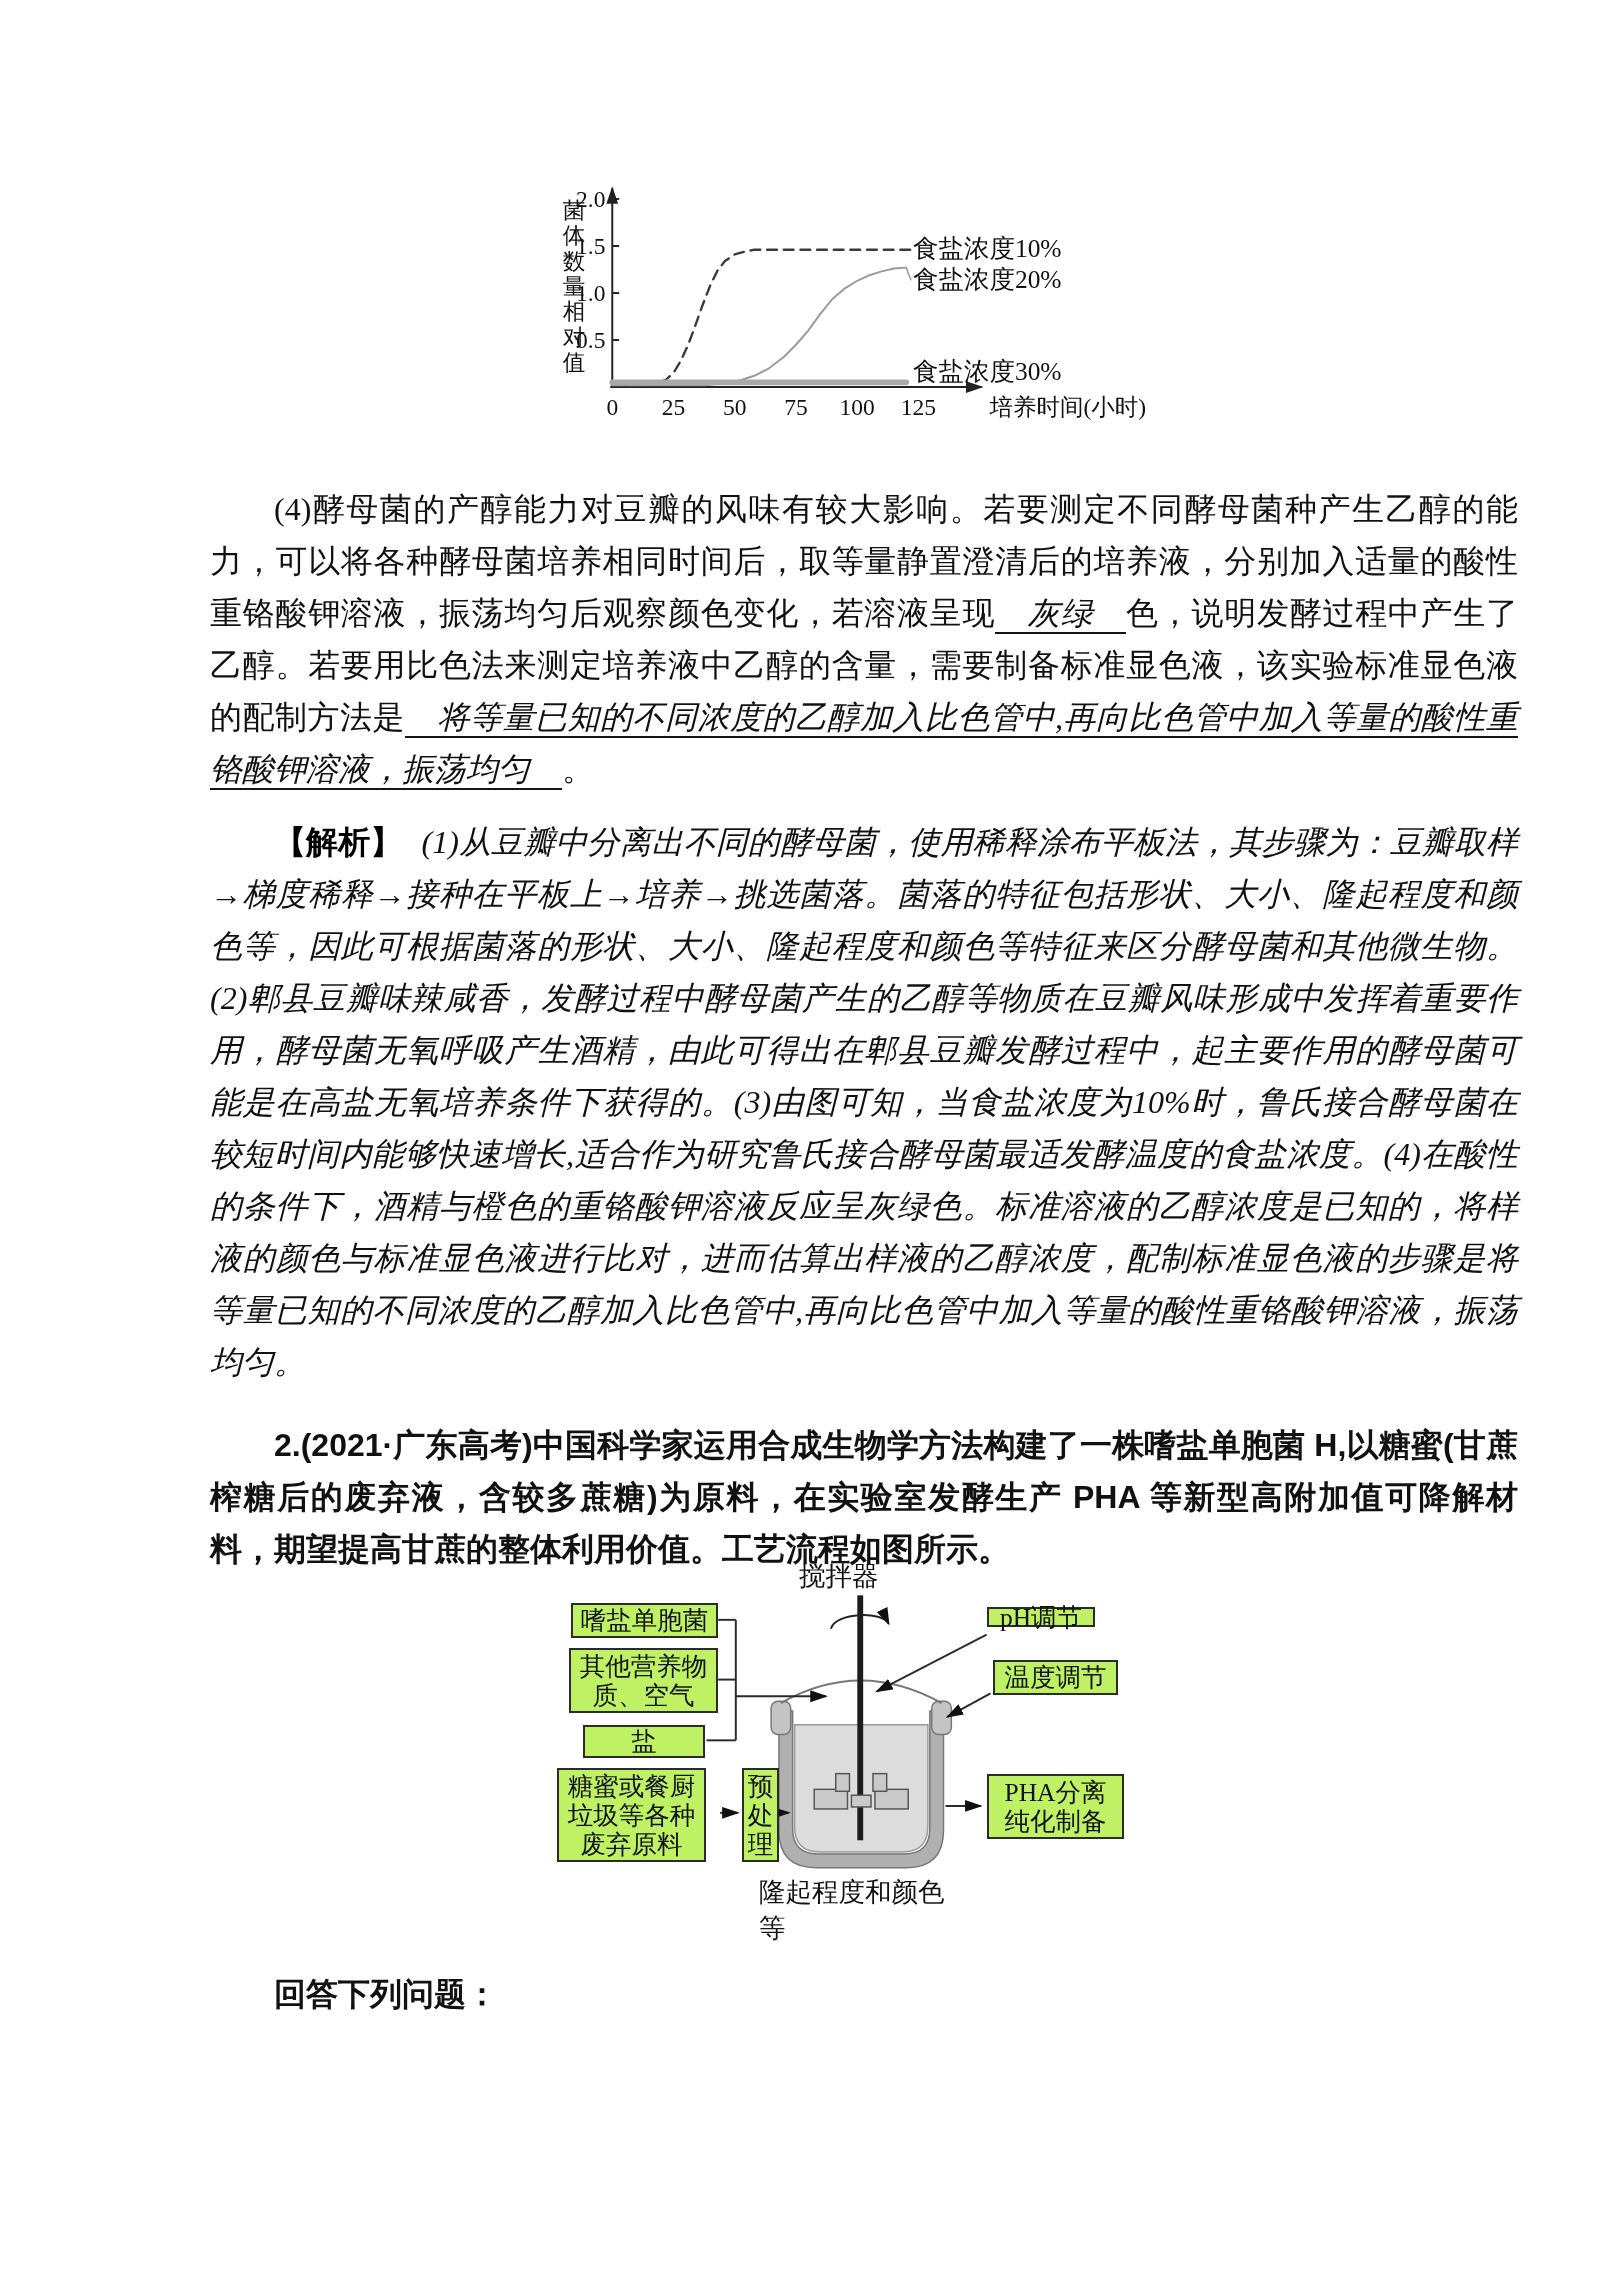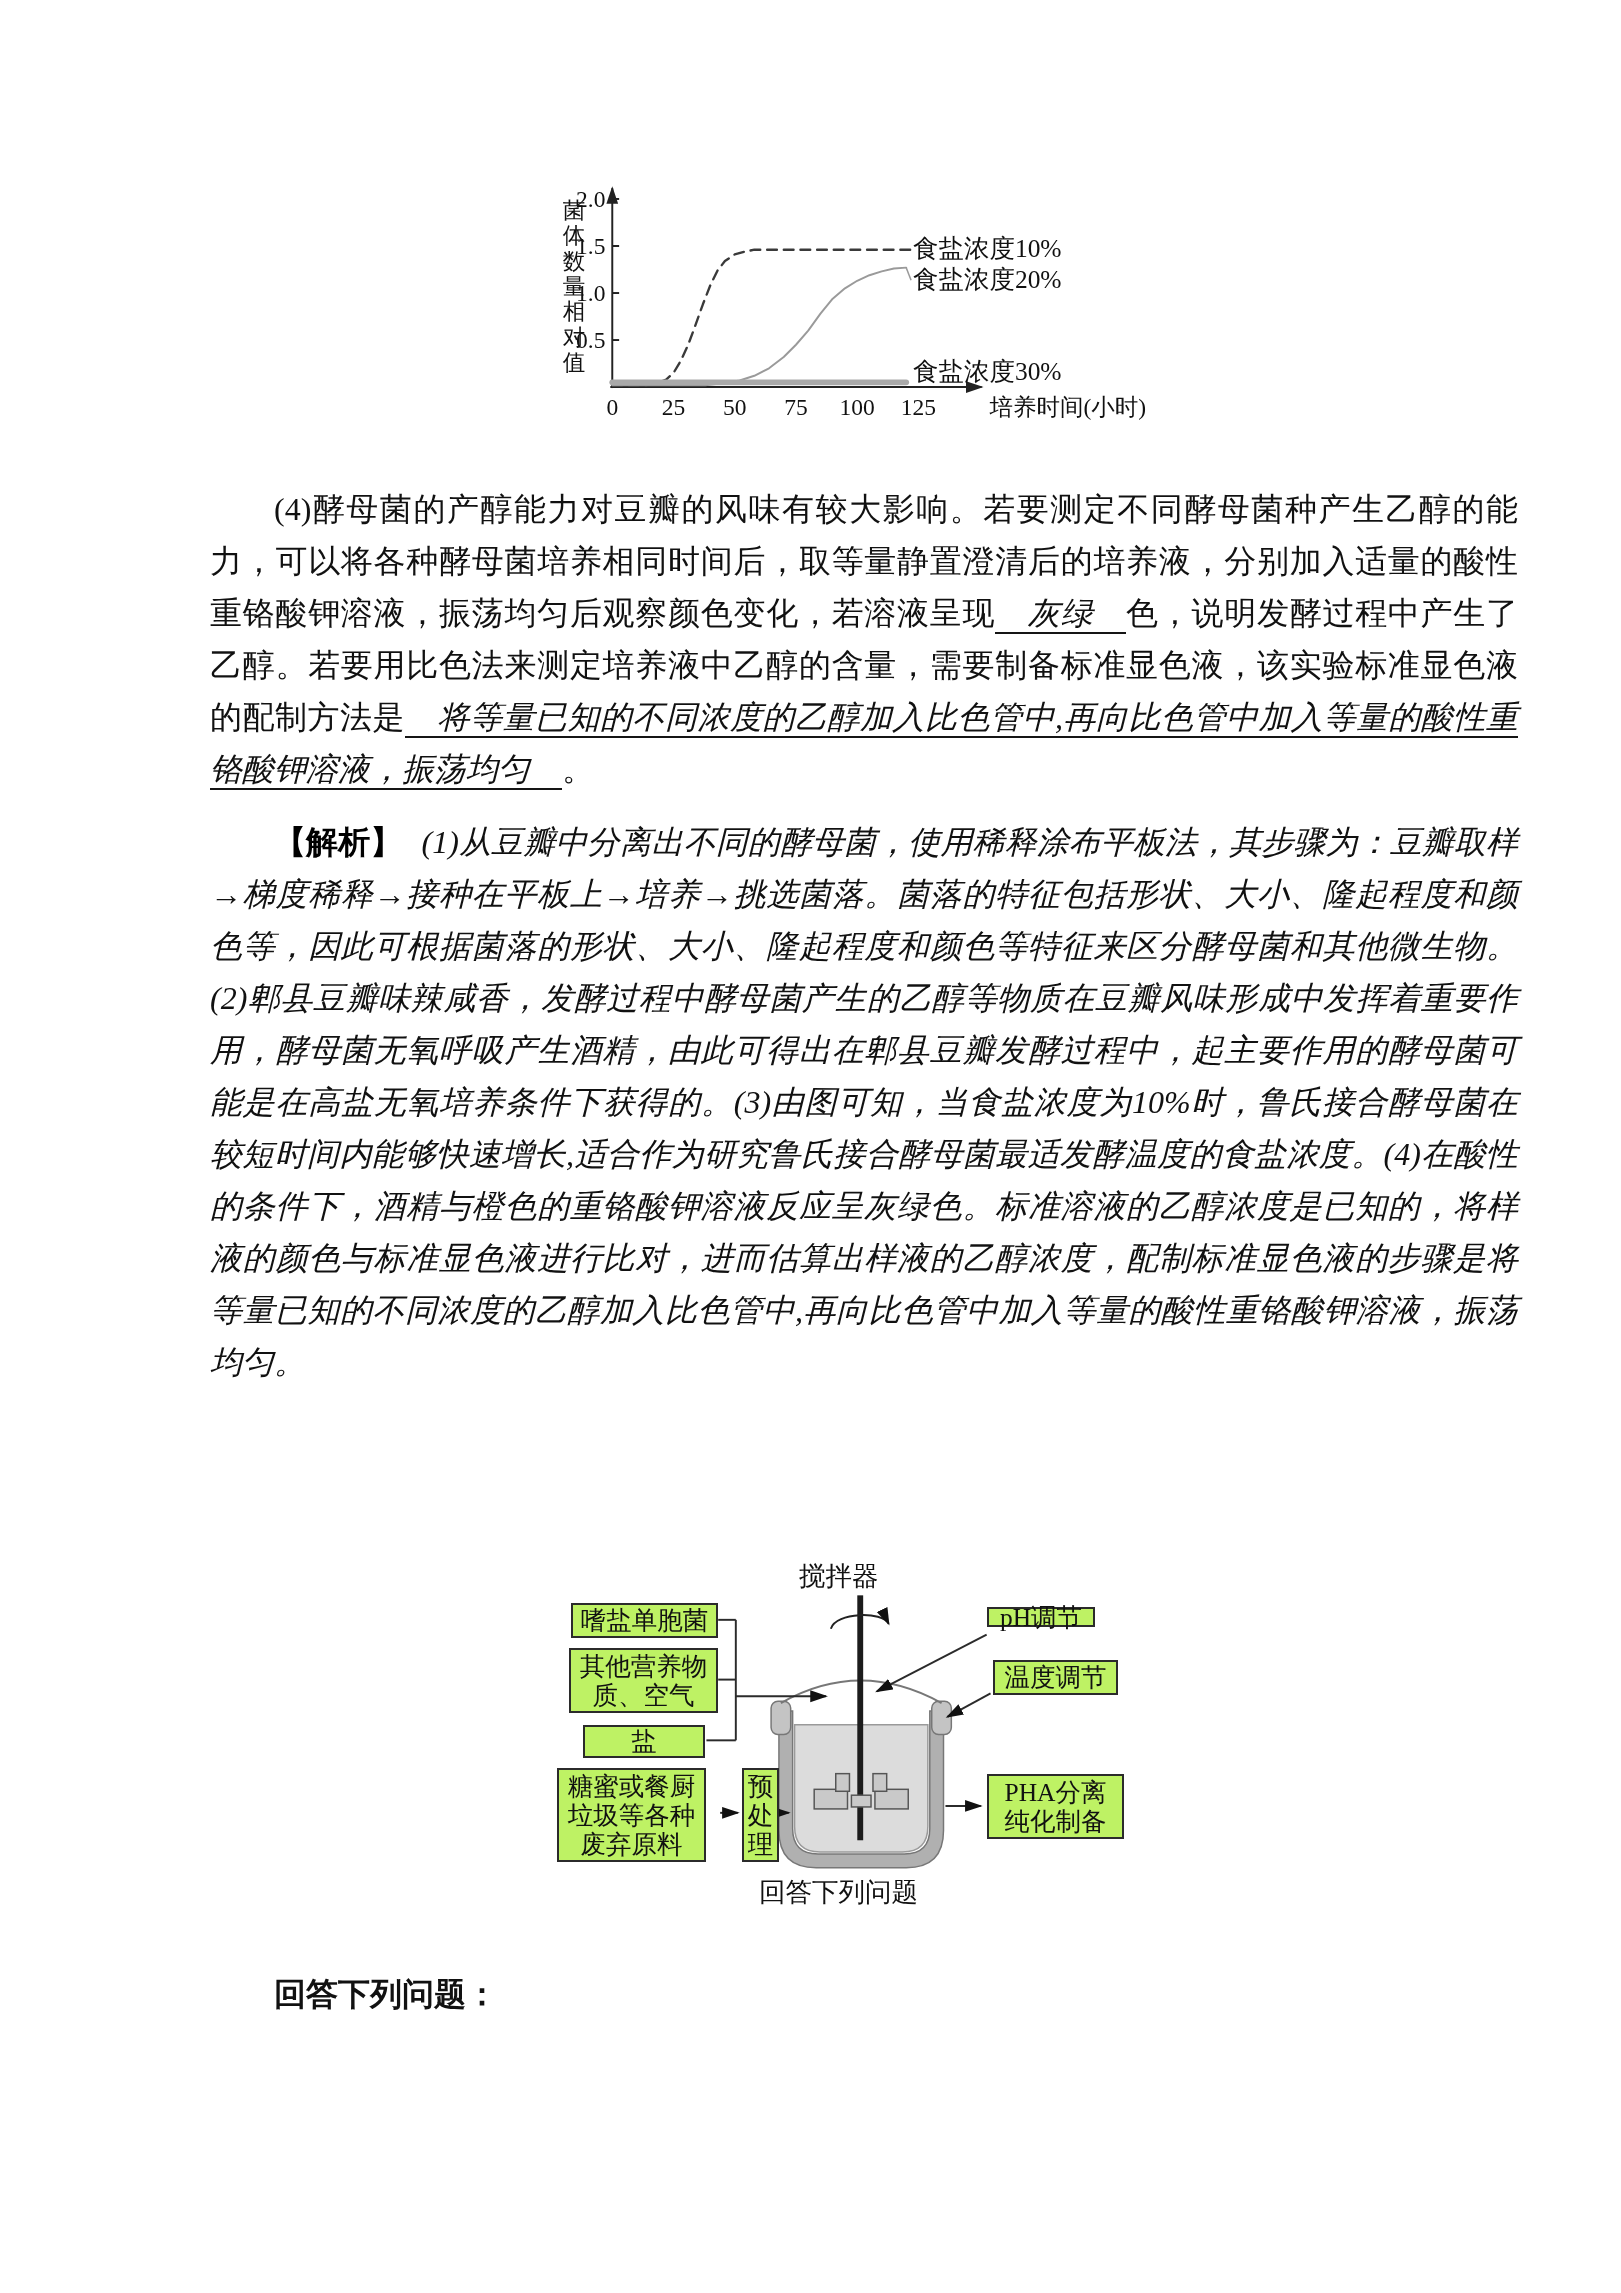--- a/index.html
+++ b/index.html
@@ -66,20 +66,21 @@
         <text x="392" y="112" font-size="26">食盐浓度10%</text>
         <text x="392" y="144" font-size="26">食盐浓度20%</text>
         <text x="392" y="238" font-size="26">食盐浓度30%</text>
       </svg>
   </div>
 
   <p class="para indent" style="top:451px"><span>(4)酵母菌的产醇能力对豆瓣的风味有较大影响。若要测定不同酵母菌种产生乙醇的能力，可以将各种酵母菌培养相同时间后，取等量静置澄清后的培养液，分别加入适量的酸性重铬酸钾溶液，振荡均匀后观察颜色变化，若溶液呈现</span><span class="u ans">　灰绿　</span><span>色，说明发酵过程中产生了乙醇。若要用比色法来测定培养液中乙醇的含量，需要制备标准显色液，该实验标准显色液的配制方法是</span><span class="u ans">　将等量已知的不同浓度的乙醇加入比色管中,再向比色管中加入等量的酸性重铬酸钾溶液，振荡均匀</span><span class="u">　</span><span>。</span></p>
 
   <p class="para indent" style="top:784px"><span class="alabel">【解析】</span><span><span class="ans">(1)从豆瓣中分离出不同的酵母菌，使用稀释涂布平板法，其步骤为：豆瓣取样→梯度稀释→接种在平板上→培养→挑选菌落。菌落的特征包括形状、大小、隆起程度和颜色等，因此可根据菌落的形状、大小、隆起程度和颜色等特征来区分酵母菌和其他微生物。(2)郫县豆瓣味辣咸香，发酵过程中酵母菌产生的乙醇等物质在豆瓣风味形成中发挥着重要作用，酵母菌无氧呼吸产生酒精，由此可得出在郫县豆瓣发酵过程中，起主要作用的酵母菌可能是在高盐无氧培养条件下获得的。(3)由图可知，当食盐浓度为10%时，鲁氏接合酵母菌在较短时间内能够快速增长,适合作为研究鲁氏接合酵母菌最适发酵温度的食盐浓度。(4)在酸性的条件下，酒精与橙色的重铬酸钾溶液反应呈灰绿色。标准溶液的乙醇浓度是已知的，将样液的颜色与标准显色液进行比对，进而估算出样液的乙醇浓度，配制标准显色液的步骤是将等量已知的不同浓度的乙醇加入比色管中,再向比色管中加入等量的酸性重铬酸钾溶液，振荡均匀。</span></span></p>
 
+  <p class="para indent hei" style="top:1387px"><span>2.(2021·广东高考)中国科学家运用合成生物学方法构建了一株嗜盐单胞菌 H,以糖蜜(甘蔗榨糖后的废弃液，含较多蔗糖)为原料，在实验室发酵生产 PHA 等新型高附加值可降解材料，期望提高甘蔗的整体利用价值。工艺流程如图所示。</span></p>
 
   <div id="diagram">
     <svg id="diagram-svg" width="627" height="353" viewBox="0 0 640 360">
       <defs>
         <marker id="dArr" markerWidth="10" markerHeight="8" refX="8" refY="3" orient="auto">
           <path d="M0,0 L9,3 L0,6 z" fill="#111"></path>
         </marker>
       </defs>
 
       <path d="M250,158 L250,280 Q250,318 288,318 L380,318 Q418,318 418,280 L418,158 L404,158 L404,278 Q404,304 378,304 L290,304 Q264,304 264,278 L264,158 Z" fill="#b0b0b0" stroke="#777" stroke-width="1.5"></path>
@@ -125,20 +126,20 @@
     <div class="dbox" style="left:23px;top:212px;width:149px;height:94px">糖蜜或餐厨
 垃圾等各种
 废弃原料</div>
     <div class="dbox" style="left:208px;top:212px;width:37px;height:94px">预
 处
 理</div>
     <div class="dbox" style="left:453px;top:51px;width:108px;height:20px">pH调节</div>
     <div class="dbox" style="left:459px;top:104px;width:125px;height:35px">温度调节</div>
     <div class="dbox" style="left:453px;top:218px;width:137px;height:65px">PHA分离
 纯化制备</div>
-    <div class="dlabel" style="left:225px;top:318px;width:206px">回答下列问题</div>
+    <div class="dlabel" style="left:225px;top:318px;width:206px">隆起程度和颜色等</div>
   </div>
 
   <p class="para indent hei" style="top:1936px">回答下列问题：</p>
 
 
 </div>
 
 
 </body></html>

